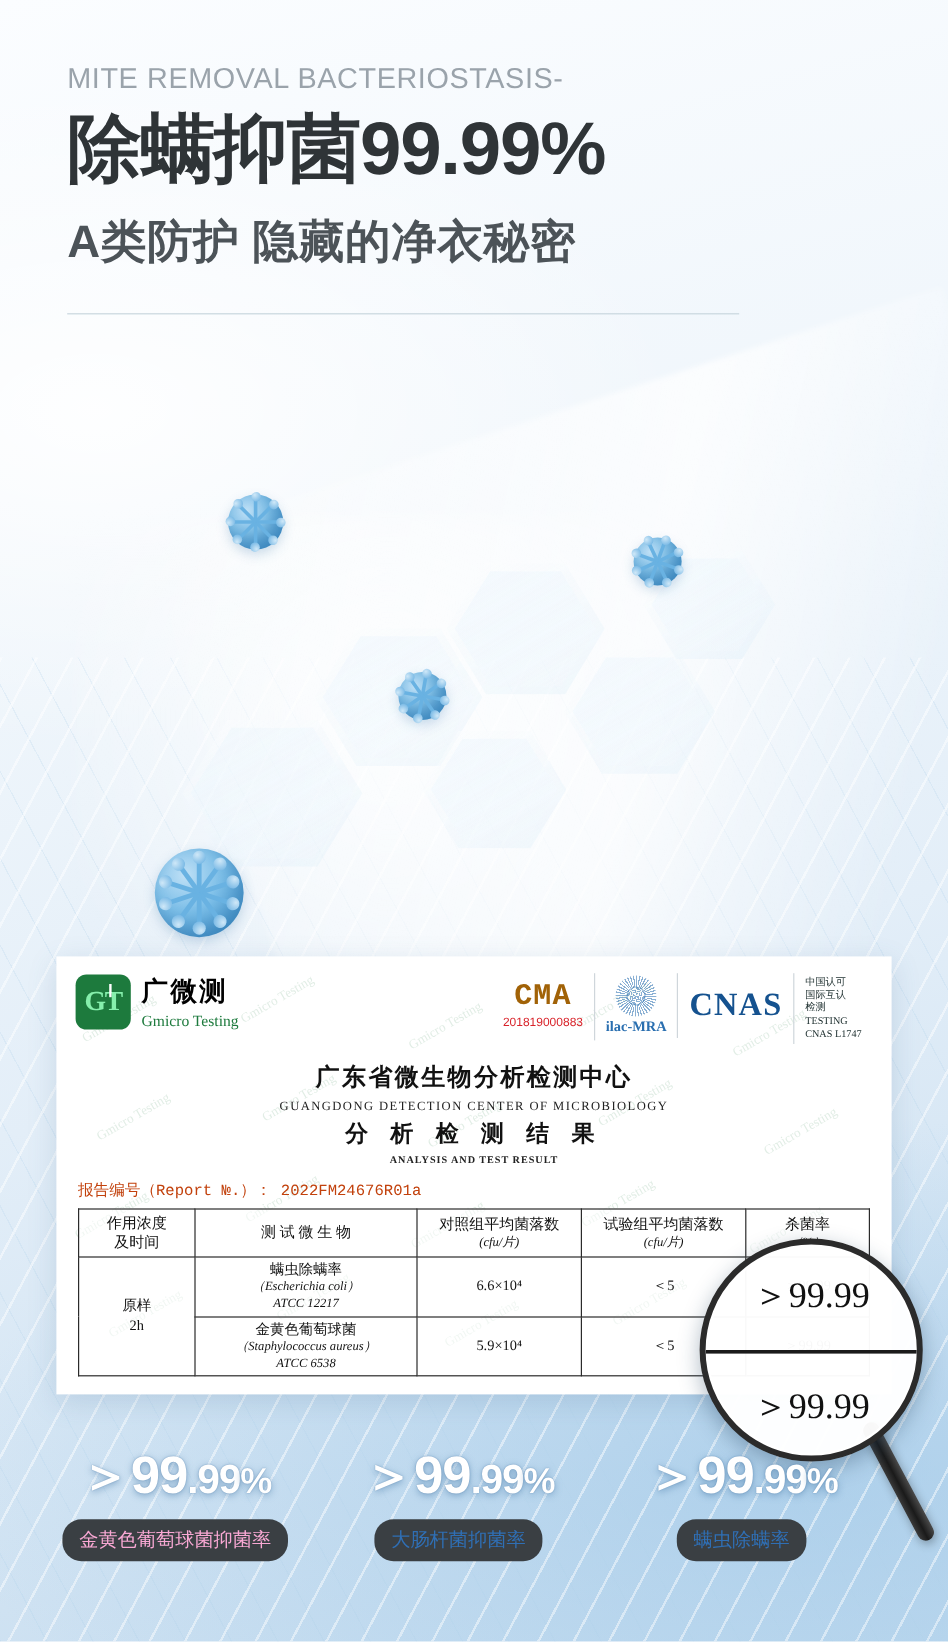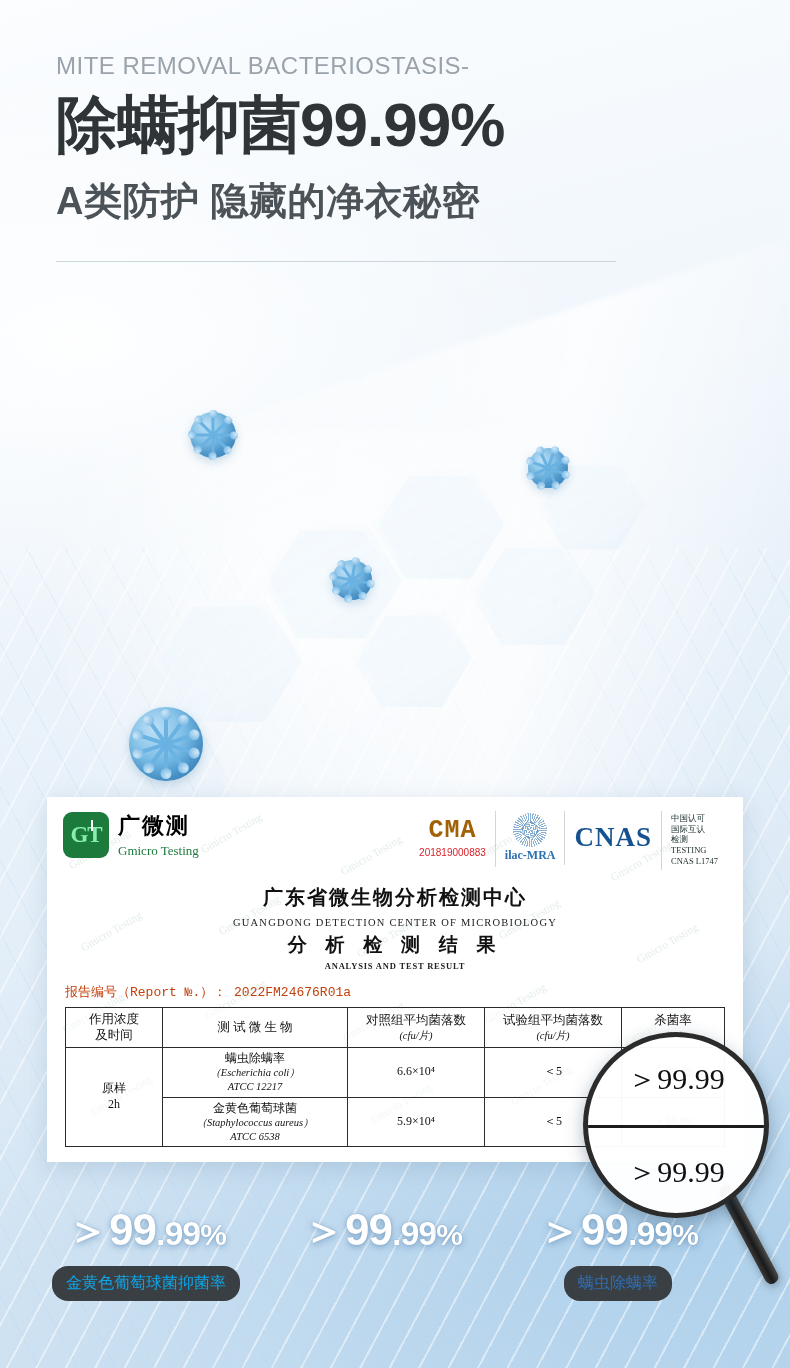--- a/index.html
+++ b/index.html
@@ -191,21 +191,21 @@
   .stat{width:236px;text-align:center;position:relative;}
   .stat .num{
     font-size:44px;font-weight:700;color:#ffffff;line-height:1;
     letter-spacing:-1px;
     text-shadow:0 2px 6px rgba(70,120,165,.55), 0 0 1px rgba(60,110,160,.8);
   }
   .stat .num .small{font-size:34px;}
   .stat .num .pct{font-size:30px;}
   .stat .cap{
     display:inline-block;margin-top:14px;padding:7px 14px;border-radius:16px;
-    background:#3a3f43;color:#0ea5e9;font-size:16px;white-space:nowrap;
+    background:#3a3f43;color:#f9a8d4;font-size:16px;white-space:nowrap;
   }
   .stat.mid .cap{background:#3a3f43;}
   .stat .cap.blue{color:#2f6fb5;}
 </style>
 </head>
 <body>
 
 <div class="bg"></div>
 <div class="bg-diag"></div>
 <div class="bg-soft"></div>
@@ -473,20 +473,21 @@
 
 <div class="stats">
 
   <div class="stat">
     <div class="num"><span>＞</span><span>99</span><span class="small">.99</span><span class="pct">%</span></div>
     <div class="cap">金黄色葡萄球菌抑菌率</div>
   </div>
 
   <div class="stat mid">
     <div class="num"><span>＞</span><span>99</span><span class="small">.99</span><span class="pct">%</span></div>
+    <div class="cap blue">大肠杆菌抑菌率</div>
   </div>
 
   <div class="stat">
     <div class="num"><span>＞</span><span>99</span><span class="small">.99</span><span class="pct">%</span></div>
     <div class="cap blue">螨虫除螨率</div>
   </div>
 
 </div>
 
 </body></html>

